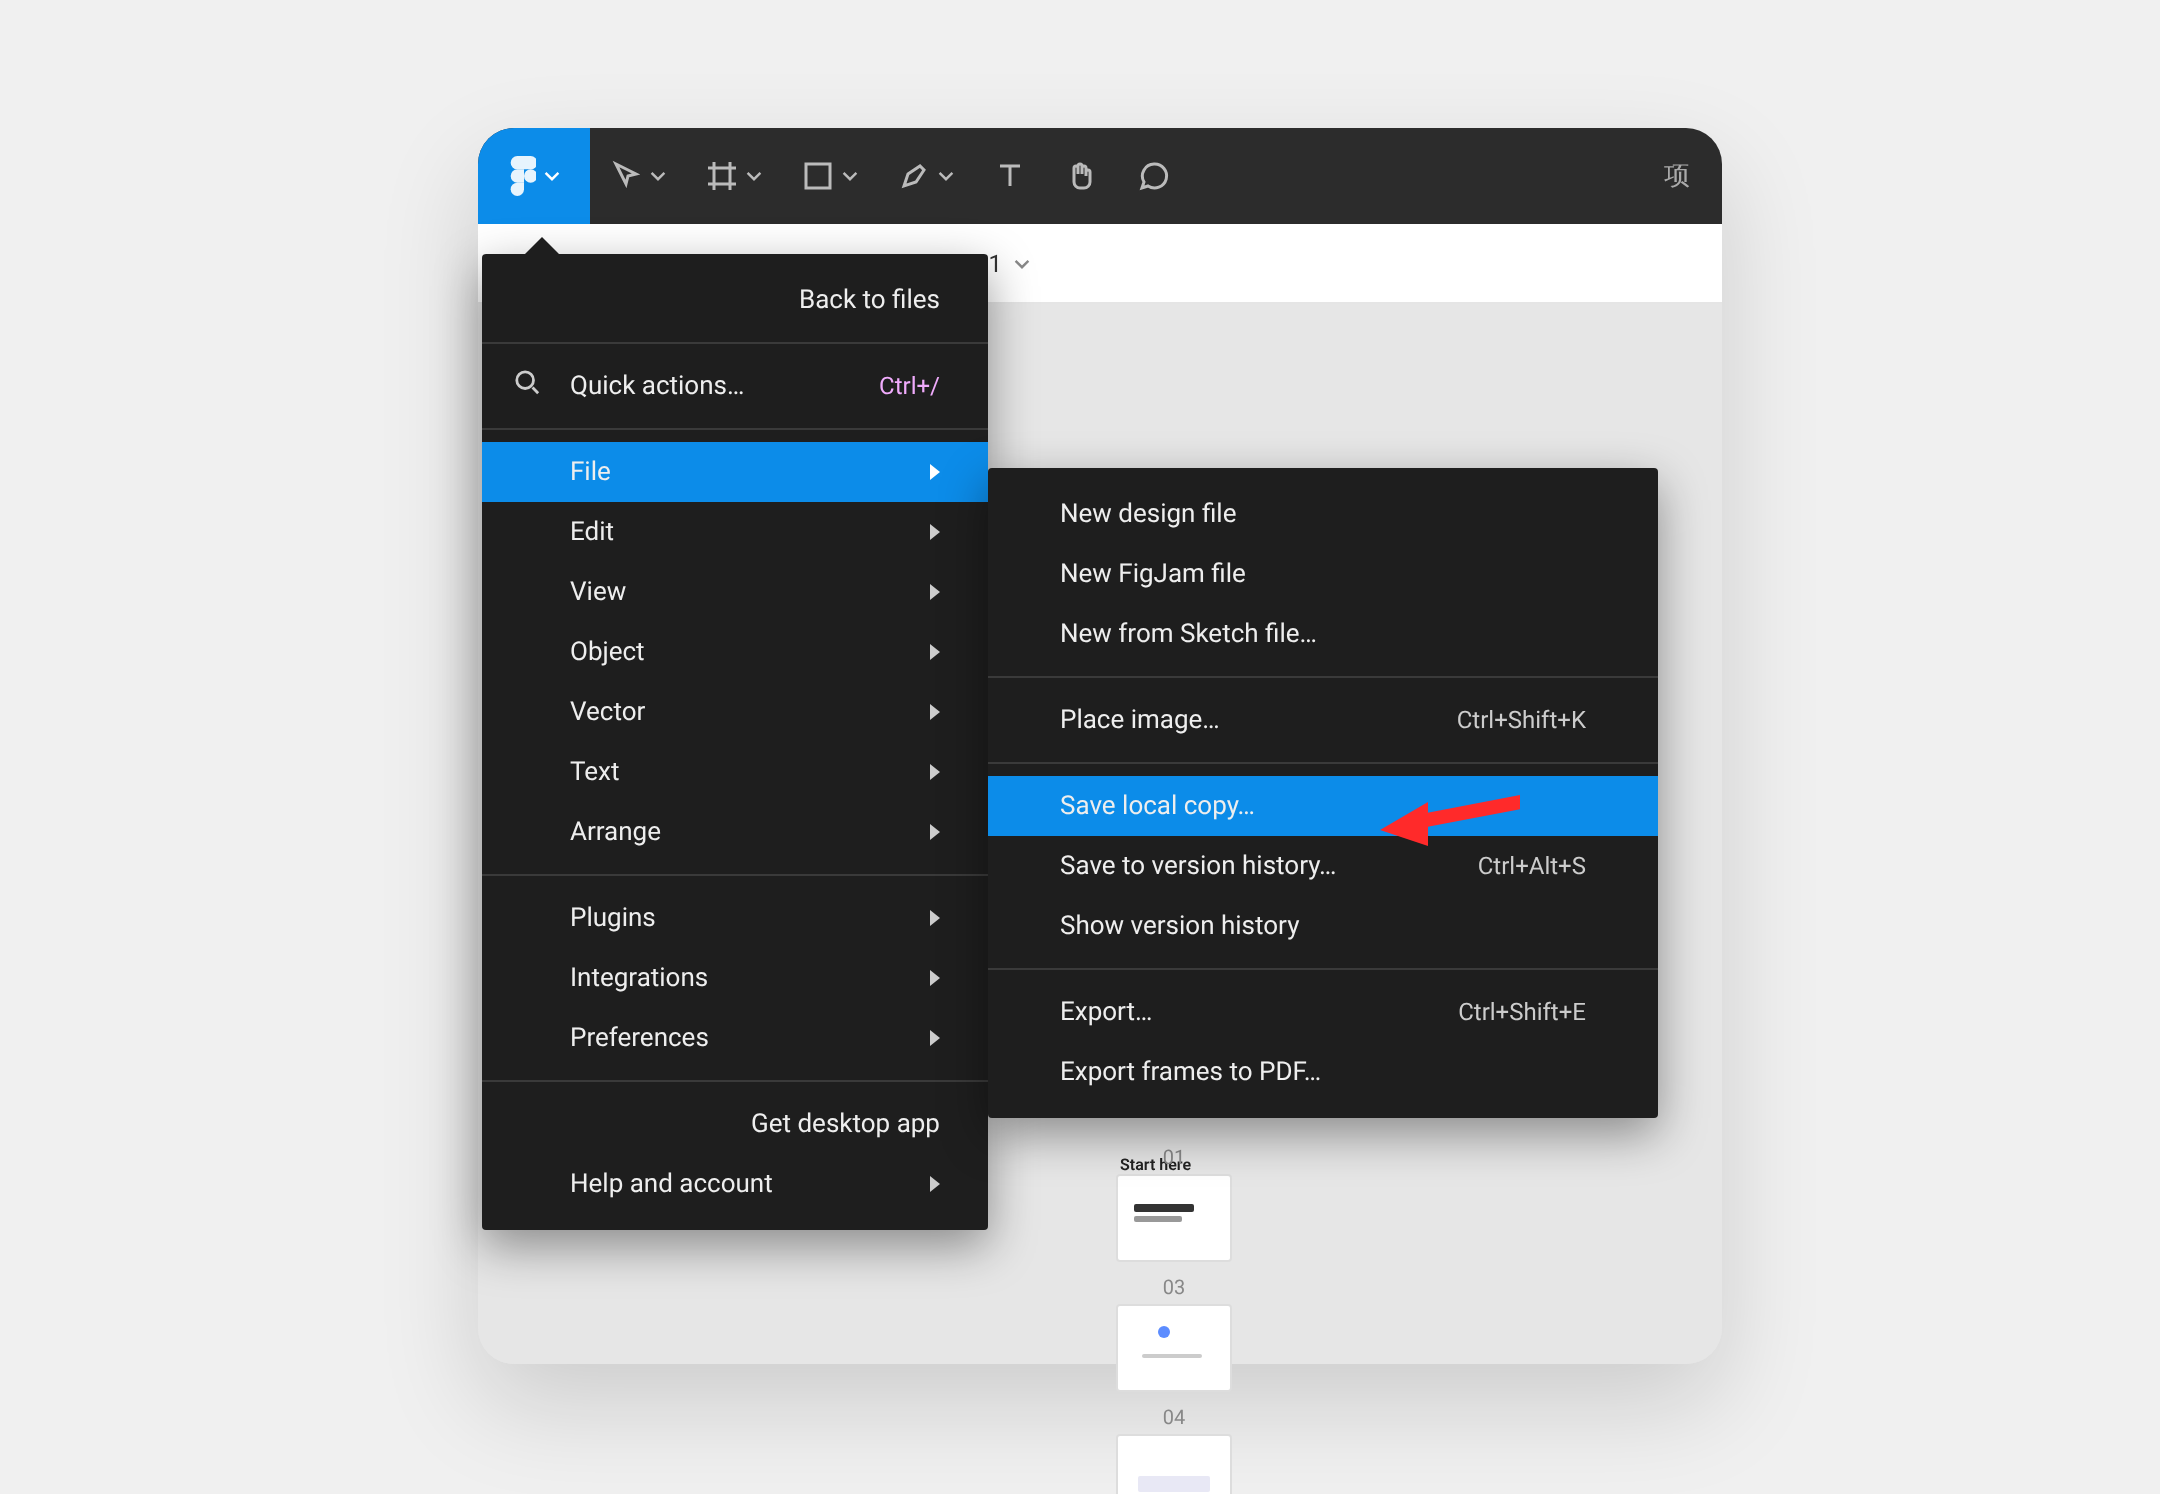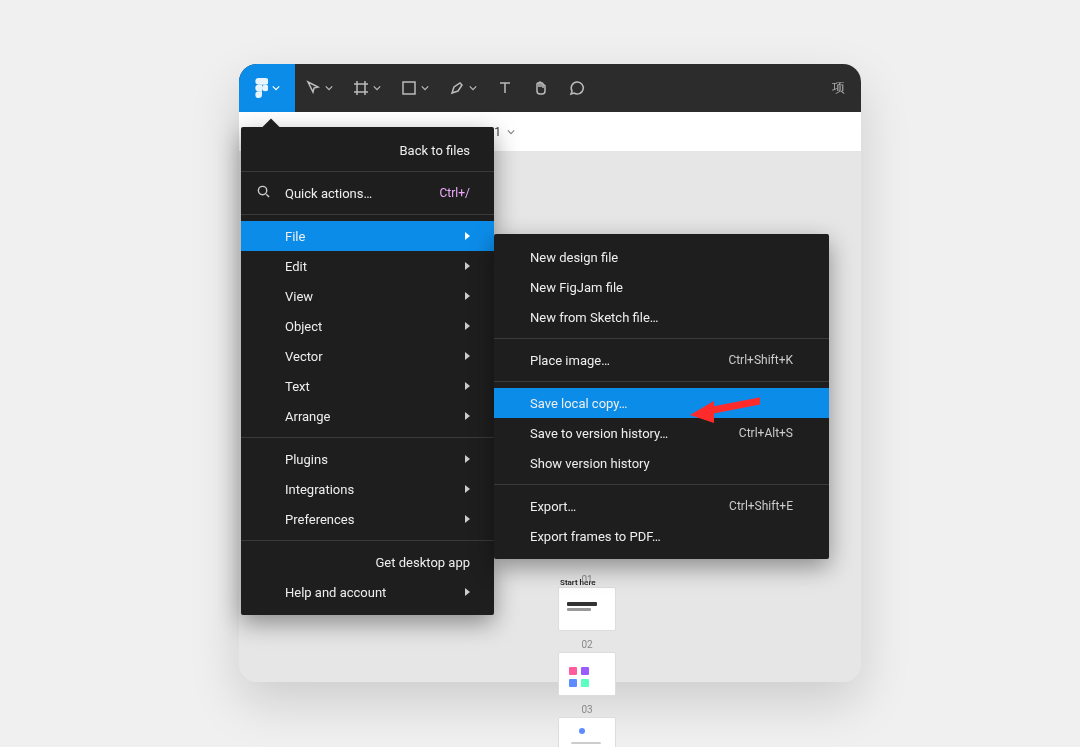--- a/index.html
+++ b/index.html
@@ -271,29 +271,20 @@
 <div class="start-here">Start here</div>
 <div class="thumb-strip">
   <div class="thumb-col">
     <div class="thumb-num">01</div>
     <div class="thumb">
       <div class="mini" style="left:8px;top:14px;width:30px;height:4px;background:#333;"></div>
       <div class="mini" style="left:8px;top:20px;width:24px;height:3px;background:#999;"></div>
     </div>
   </div>
   <div class="thumb-col">
-    <div class="thumb-num">02</div>
-    <div class="thumb">
-      <div class="mini" style="left:10px;top:14px;width:8px;height:8px;background:#ff5c9e;"></div>
-      <div class="mini" style="left:22px;top:14px;width:8px;height:8px;background:#9b5cff;"></div>
-      <div class="mini" style="left:10px;top:26px;width:8px;height:8px;background:#5c8cff;"></div>
-      <div class="mini" style="left:22px;top:26px;width:8px;height:8px;background:#5cffc2;"></div>
-    </div>
-  </div>
-  <div class="thumb-col">
     <div class="thumb-num">03</div>
     <div class="thumb">
       <div class="mini" style="left:20px;top:10px;width:6px;height:6px;border-radius:3px;background:#5c8cff;"></div>
       <div class="mini" style="left:12px;top:24px;width:30px;height:2px;background:#ccc;"></div>
     </div>
   </div>
   <div class="thumb-col">
     <div class="thumb-num">04</div>
     <div class="thumb">
       <div class="mini" style="left:10px;top:20px;width:36px;height:8px;background:#e8e8f5;"></div>

